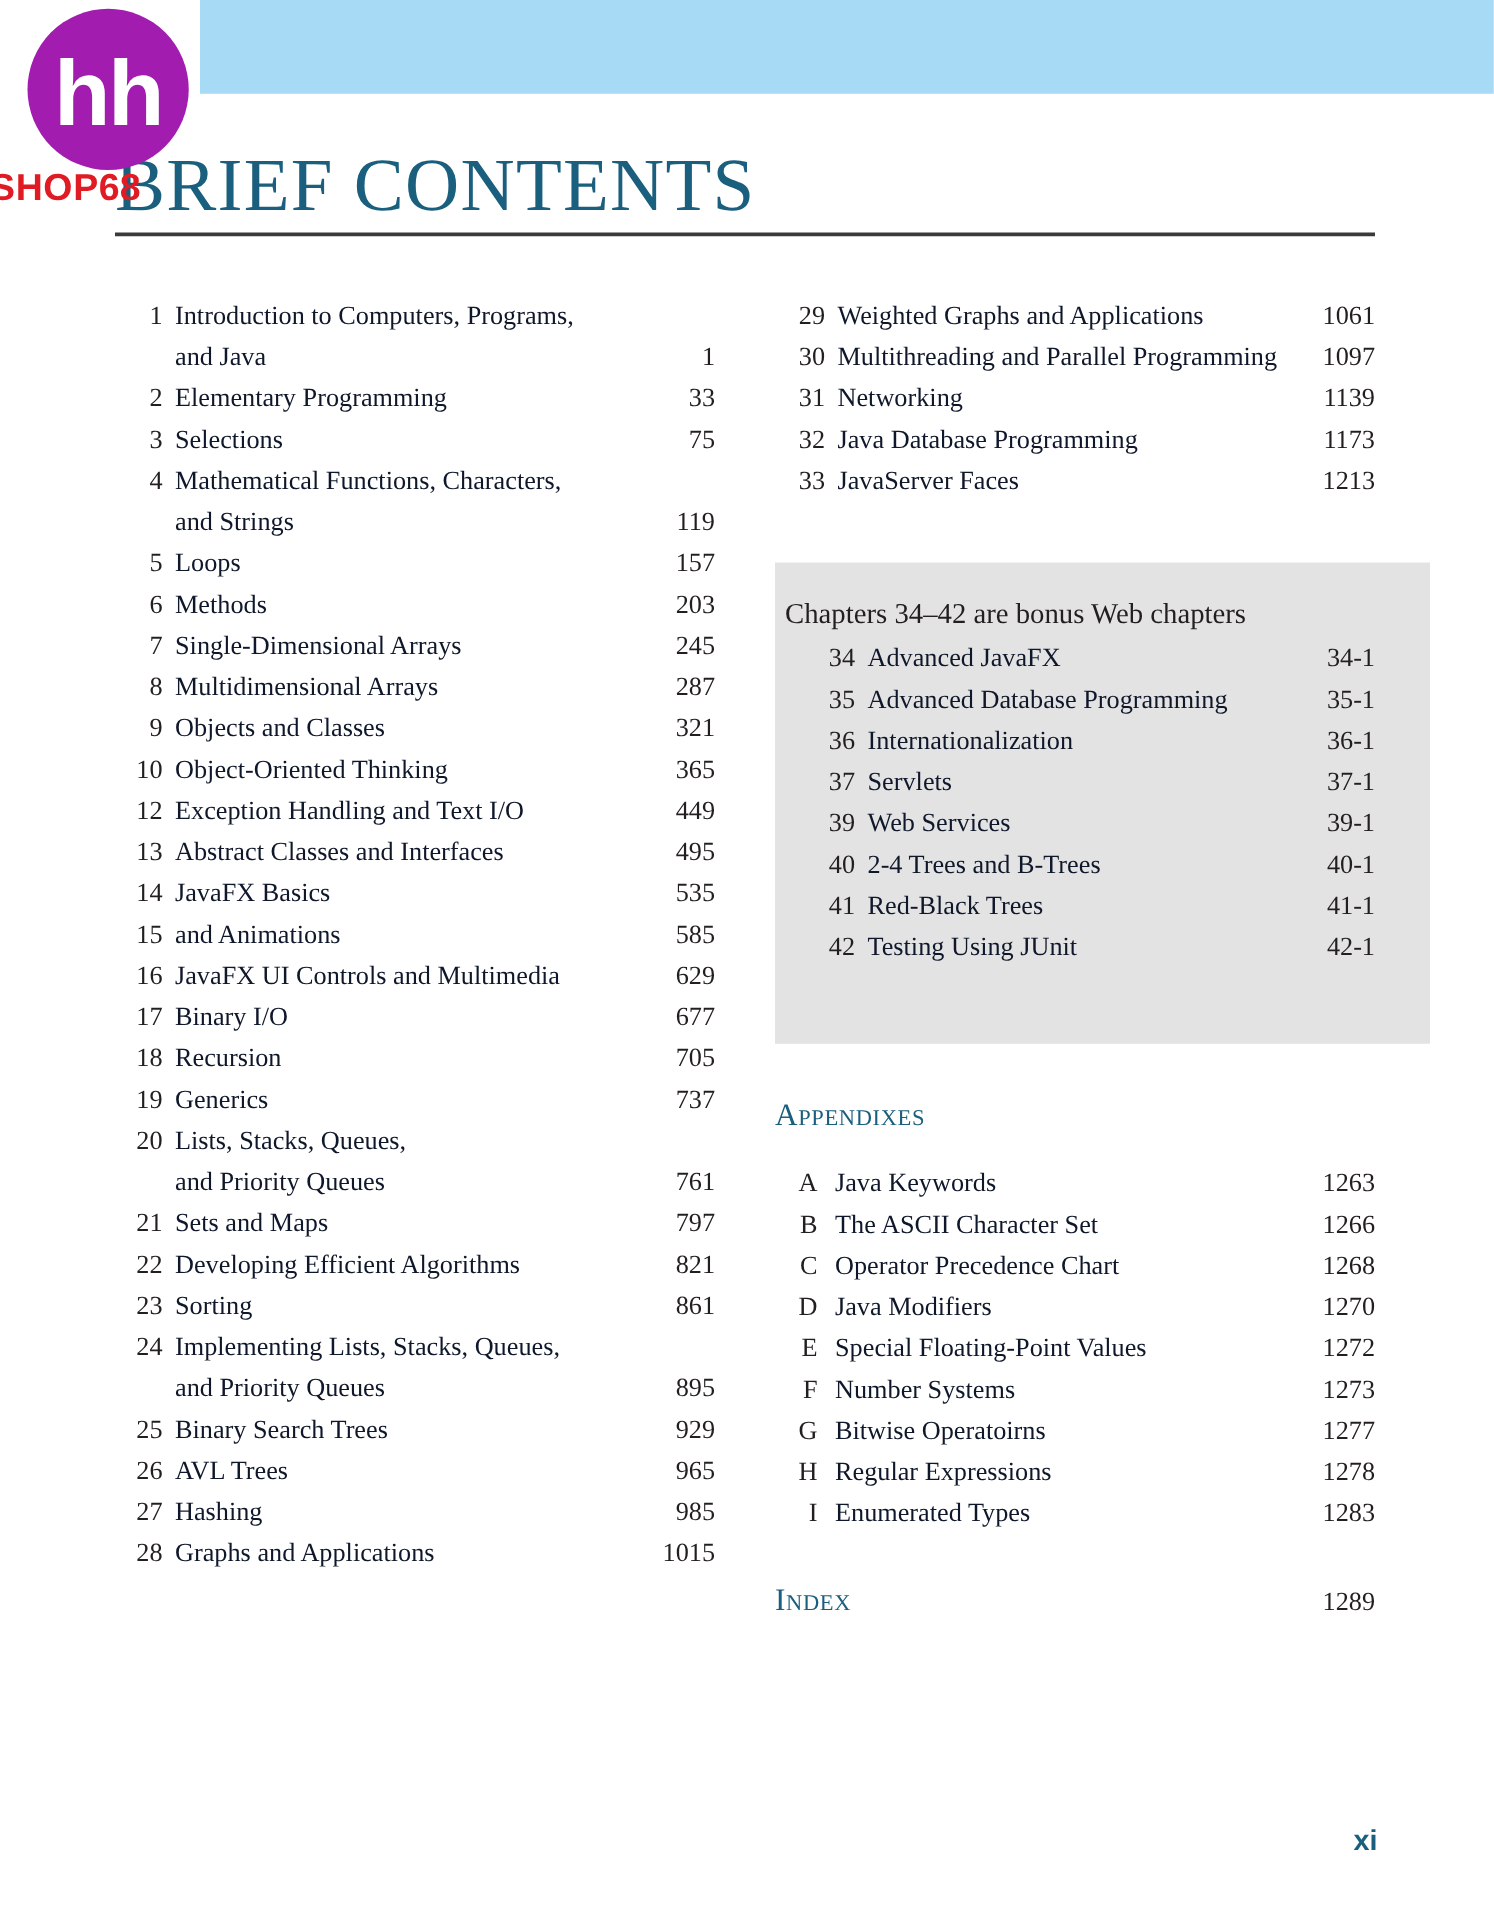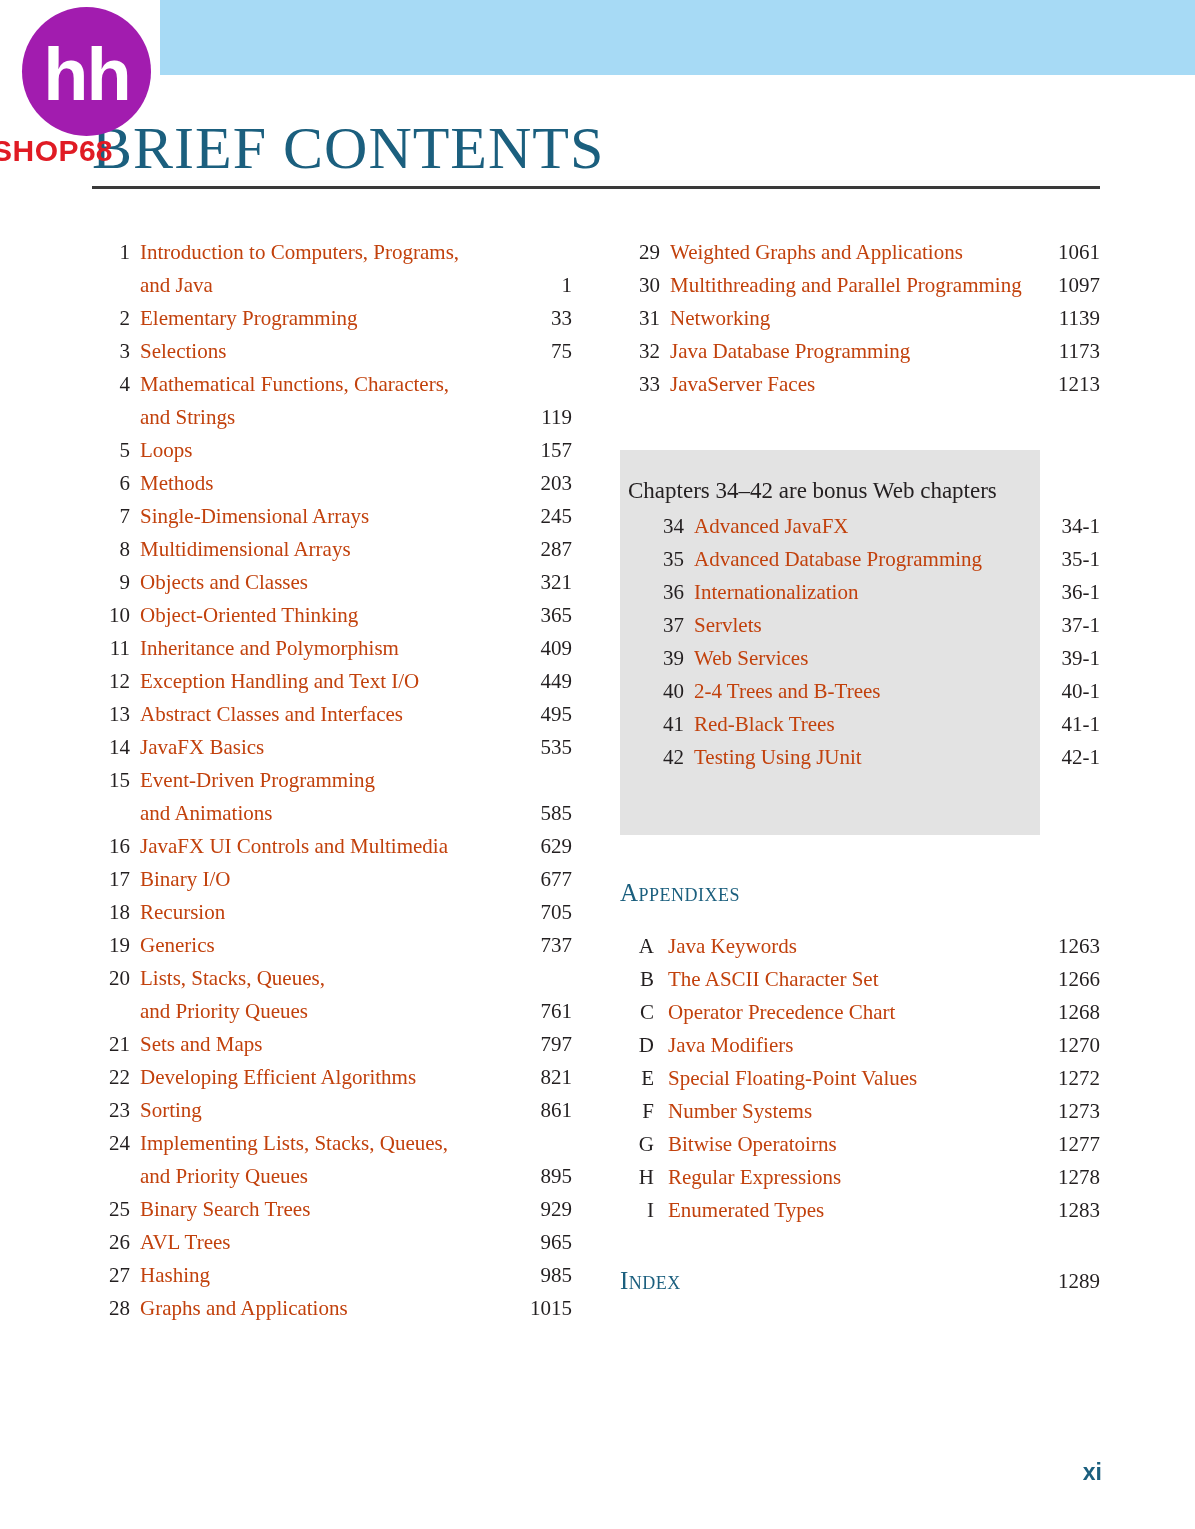--- a/index.html
+++ b/index.html
@@ -113,21 +113,21 @@
     color: #231f20;
   }
   .ch-body {
     flex: 1 1 auto;
     position: relative;
     padding-left: 10px;
   }
   .ch-title {
     font-size: 21px;
     line-height: 33px;
-    color: #c2410c;
+    color: #0f172a;
     padding-right: 70px;
   }
   .ch-title .ln { display: block; }
   .ch-page {
     position: absolute;
     right: 0;
     bottom: 0;
     font-size: 21px;
     line-height: 33px;
     color: #231f20;
@@ -137,21 +137,21 @@
 
   
   .col-right .ch-num { width: 40px; flex: 0 0 40px; }
   .col-right .ch-title { padding-right: 78px; }
 
   
   .bonus-panel {
     position: absolute;
     left: 620px;
     top: 450px;
-    width: 420px;
+    width: 524px;
     height: 385px;
     background: #e3e3e3;
   }
   .bonus-inner {
     position: absolute;
     left: 0px;
     top: 22px;
     width: 480px;
   }
   .bonus-heading {
@@ -310,29 +310,20 @@
     <div class="entry">
       <div class="ch-num">10</div>
       <div class="ch-body">
         <div class="ch-title">
           <span class="ln">Object-Oriented Thinking</span>
         </div>
         <div class="ch-page">365</div>
       </div>
     </div>
     <div class="entry">
-      <div class="ch-num">11</div>
-      <div class="ch-body">
-        <div class="ch-title">
-          <span class="ln">Inheritance and Polymorphism</span>
-        </div>
-        <div class="ch-page">409</div>
-      </div>
-    </div>
-    <div class="entry">
       <div class="ch-num">12</div>
       <div class="ch-body">
         <div class="ch-title">
           <span class="ln">Exception Handling and Text I/O</span>
         </div>
         <div class="ch-page">449</div>
       </div>
     </div>
     <div class="entry">
       <div class="ch-num">13</div>
@@ -349,21 +340,20 @@
         <div class="ch-title">
           <span class="ln">JavaFX Basics</span>
         </div>
         <div class="ch-page">535</div>
       </div>
     </div>
     <div class="entry">
       <div class="ch-num">15</div>
       <div class="ch-body">
         <div class="ch-title">
-          <span class="ln">Event-Driven Programming</span>
           <span class="ln">and Animations</span>
         </div>
         <div class="ch-page">585</div>
       </div>
     </div>
     <div class="entry">
       <div class="ch-num">16</div>
       <div class="ch-body">
         <div class="ch-title">
           <span class="ln">JavaFX UI Controls and Multimedia</span>

